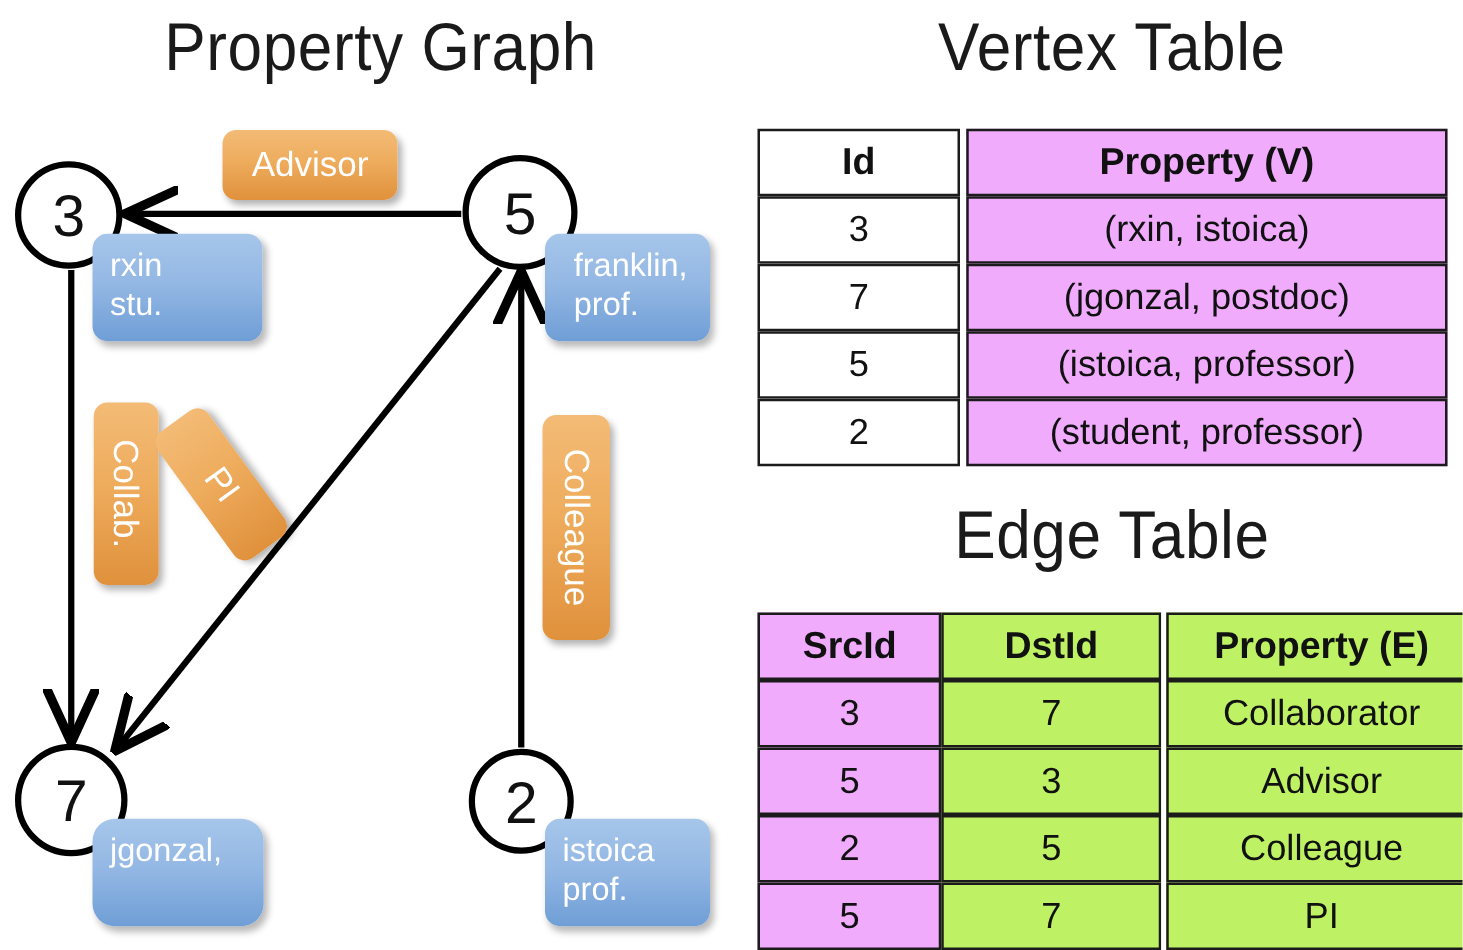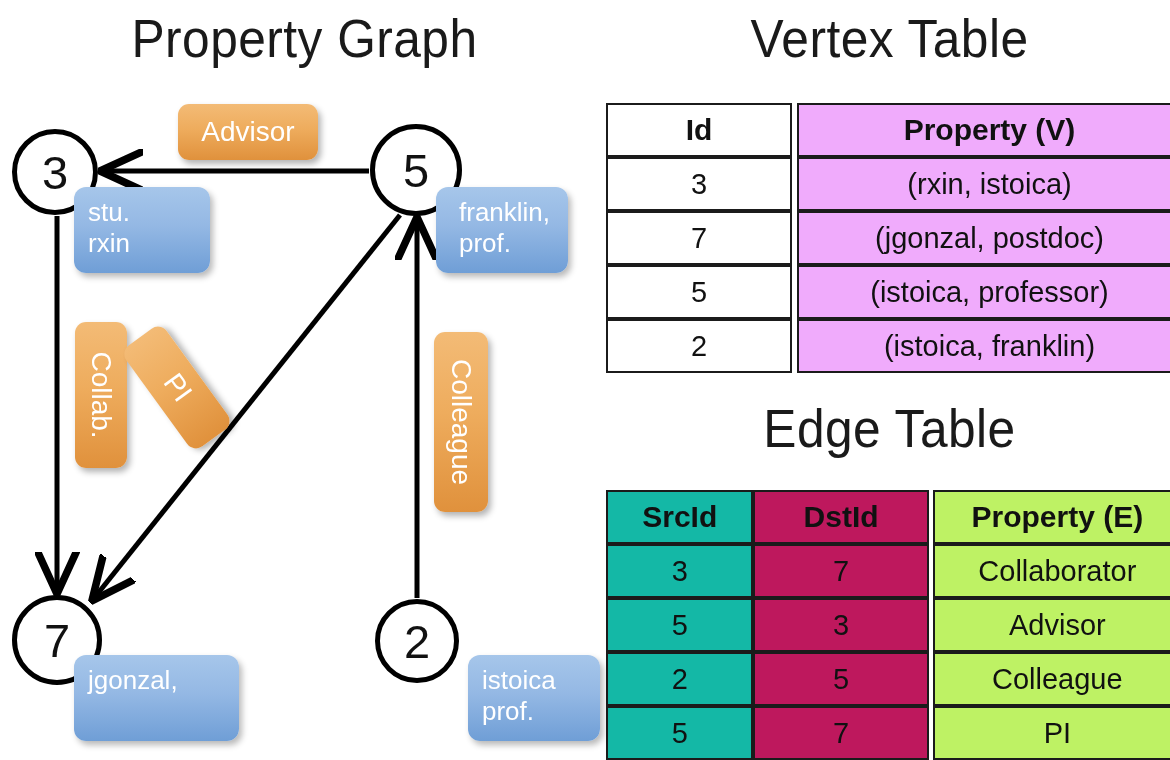--- a/index.html
+++ b/index.html
@@ -66,22 +66,22 @@
     color:#ffffff;
     font-size:26px;
     line-height:31px;
     font-weight:300;
     padding:10px 0 10px 14px;
     box-sizing:border-box;
     z-index:8;
   }
   #prop-rxin{left:62px;top:187px;width:136px;height:86px;}
   #prop-franklin{left:424px;top:187px;width:132px;height:86px;padding-left:23px;}
-  #prop-jgonzal{left:62px;top:655px;width:165px;height:86px;}
-  #prop-istoica{left:424px;top:655px;width:132px;height:86px;margin-left:32px;}
+  #prop-jgonzal{left:62px;top:655px;width:137px;height:86px;border-radius:18px;}
+  #prop-istoica{left:424px;top:655px;width:132px;height:86px;}
 
   
   .edge-label{
     position:absolute;
     border-radius:11px;
     background:linear-gradient(to bottom,#f3bb76 0%,#eeac5d 45%,#e0913c 100%);
     box-shadow:3px 4px 6px rgba(0,0,0,0.30);
     color:#ffffff;
     font-size:28px;
     font-weight:300;
@@ -125,27 +125,27 @@
     color:#111;
     padding:0;
     height:54px;
     box-sizing:border-box;
   }
   .tbl td.hdr{font-weight:bold;font-size:30px;}
   .tbl td.gap{border:none;width:5px;background:#fff;}
 
   
   #vertex-table{left:594px;top:103px;}
-  #vertex-table td.id-col{width:186px;background:#ffffff;}
+  #vertex-table td.id-col{width:162px;background:#ffffff;}
   #vertex-table td.prop-col{width:385px;background:#f0abfc;}
 
   
   #edge-table{left:594px;top:490px;}
-  #edge-table td.src-col{width:148px;background:#14b8a6;}
-  #edge-table td.dst-col{width:176px;background:#be185d;}
+  #edge-table td.src-col{width:148px;background:#f0abfc;}
+  #edge-table td.dst-col{width:176px;background:#bef264;}
   #edge-table td.prop-col{width:250px;background:#bef264;}
   #edge-table td.gap{width:4px;}
 </style>
 </head>
 <body>
 
 <div class="stage">
 
   <div class="title" id="title-property-graph">Property Graph</div>
   <div class="title" id="title-vertex-table">Vertex Table</div>
@@ -166,22 +166,22 @@
 
     <line x1="405" y1="598" x2="405" y2="222" stroke="#000" stroke-width="5" marker-end="url(#arrowhead)"></line>
   </svg>
 
   <div class="node" id="node-3">3</div>
   <div class="node" id="node-5">5</div>
   <div class="node" id="node-7">7</div>
   <div class="node" id="node-2">2</div>
 
   <div class="prop-box" id="prop-rxin">
+    <div>rxin</div>
     <div>stu.</div>
-    <div>rxin</div>
   </div>
   <div class="prop-box" id="prop-franklin">
     <div>franklin,</div>
     <div>prof.</div>
   </div>
   <div class="prop-box" id="prop-jgonzal">
     <div>jgonzal,</div>
   </div>
   <div class="prop-box" id="prop-istoica">
     <div>istoica</div>
@@ -219,21 +219,21 @@
         <td class="prop-col">(jgonzal, postdoc)</td>
       </tr>
       <tr>
         <td class="id-col">5</td>
         <td class="gap"></td>
         <td class="prop-col">(istoica, professor)</td>
       </tr>
       <tr>
         <td class="id-col">2</td>
         <td class="gap"></td>
-        <td class="prop-col">(istoica, franklin)</td>
+        <td class="prop-col">(student, professor)</td>
       </tr>
     </tbody>
   </table>
 
   <table class="tbl" id="edge-table">
     <tbody>
       <tr>
         <td class="src-col hdr">SrcId</td>
         <td class="dst-col hdr">DstId</td>
         <td class="gap"></td>

